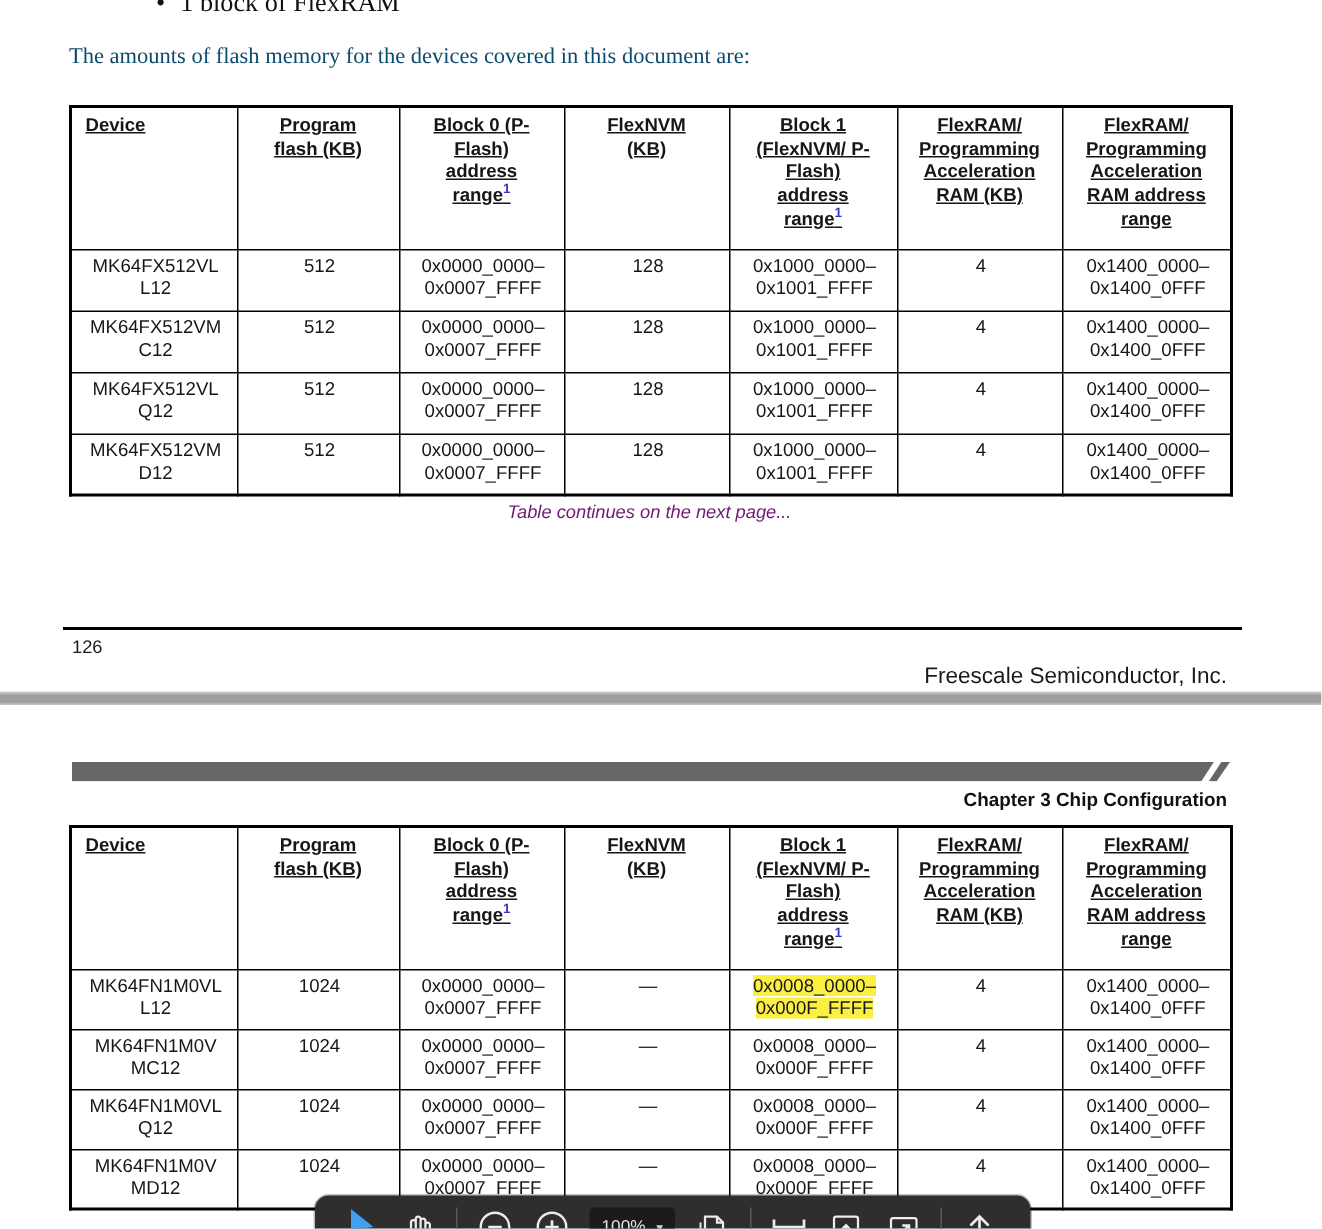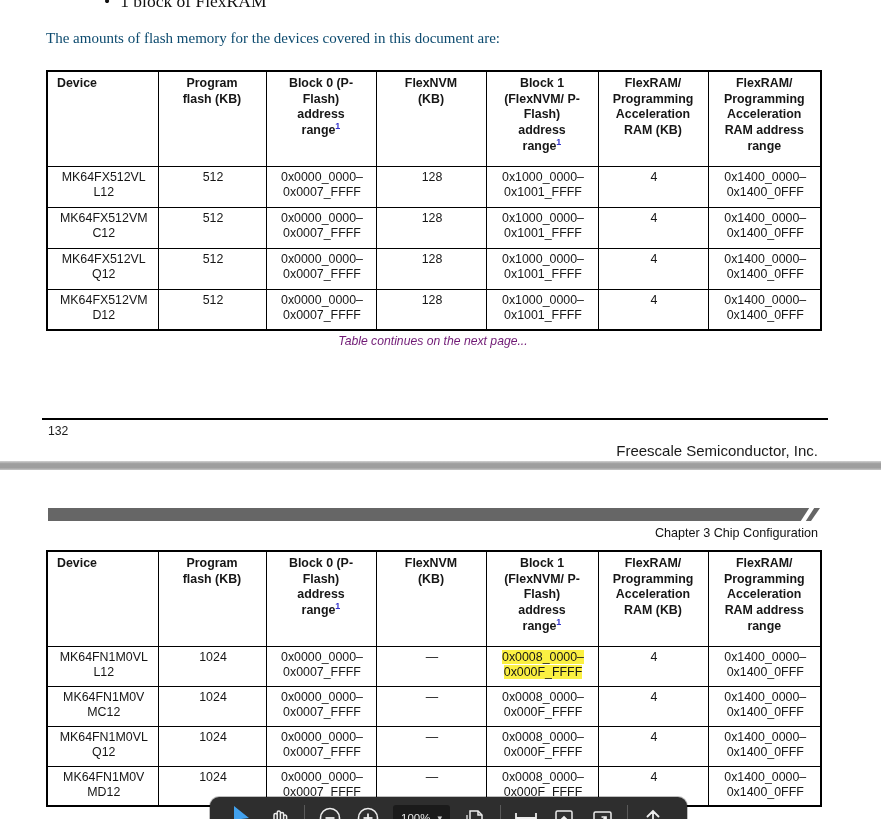--- a/index.html
+++ b/index.html
@@ -14,21 +14,21 @@
   .intro { position:absolute; left:46px; top:30px; font-family:"Liberation Serif", serif;
            font-size:15px; color:#0c4a6e; }
 
   
   .ftable { position:absolute; left:46px; width:774px; border-collapse:collapse;
             table-layout:fixed; font-size:12.4px; line-height:1.26; color:#161616; }
   .ftable.t1 { top:70px; }
   .ftable.t2 { top:550px; }
   .ftable th, .ftable td { border:1px solid #000; vertical-align:top; overflow:hidden; }
   .ftable { border:2px solid #000; }
-  .ftable th { font-weight:bold; text-align:center; padding:4px 3px 0 3px; height:95px; }
+  .ftable th { font-weight:bold; text-align:center; padding:4px 3px 0 3px; height:95px;text-decoration:underline; }
   .ftable th:first-child { text-align:left; padding-left:9px; }
   .ftable td { padding:3px 4px 0 6px; text-align:center; }
   .ftable.t1 td { height:41px; }
   .ftable.t2 td { height:40px; }
   sup.fn { color:#3333cc; font-size:9px; font-weight:bold; vertical-align:super; line-height:0; }
   .hl { background:#fbf042; }
 
   .continues { position:absolute; left:46px; top:334px; width:774px; text-align:center;
                font-style:italic; font-size:12.2px; color:#701a75; }
 
@@ -42,21 +42,21 @@
   
   .page-sep { position:absolute; left:0; top:461px; width:881px; height:9px;
               background:linear-gradient(#d2d2d2, #9e9e9e 30%, #9e9e9e 75%, #c6c6c6); }
 
   
   .banner { position:absolute; left:48px; top:508px; width:772px; height:13px; }
   .banner .bar { position:absolute; left:0; top:0; width:100%; height:100%; background:#666;
                  clip-path:polygon(0 0, 100% 0, calc(100% - 9px) 100%, 0 100%); }
   .banner .slash { position:absolute; right:10px; top:-2px; width:5px; height:17px;
                    background:#fff; transform:skewX(-33deg); }
-  .chapter { position:absolute; right:63px; top:526px; font-weight:normal; font-size:12.6px; color:#111; }
+  .chapter { position:absolute; right:63px; top:526px; font-weight:bold; font-size:12.6px; color:#111; }
 
   
   .toolbar { position:absolute; left:210px; top:797px; width:477px; height:52px;
              background:#2e2e2e; border-radius:9px; display:flex; align-items:flex-start;
              padding:8px 16px 0 16px; gap:0; z-index:5;
              box-shadow:0 0 0 1px rgba(0,0,0,.25); }
   .tbtn { width:30px; height:30px; display:flex; align-items:flex-start; justify-content:center;
           cursor:pointer; flex:0 0 auto; }
   .tbtn svg { display:block; }
   .tdiv { width:1px; height:26px; background:#5a5a5a; margin:0 10px; flex:0 0 auto; }
@@ -134,21 +134,21 @@
           <td><span>0x1000_0000–</span><br><span>0x1001_FFFF</span></td>
           <td><span>4</span></td>
           <td><span>0x1400_0000–</span><br><span>0x1400_0FFF</span></td>
         </tr>
       </tbody>
     </table>
 
   <div class="continues">Table continues on the next page...</div>
 
   <div class="footer-rule"></div>
-  <div class="page-num">132</div>
+  <div class="page-num">126</div>
   <div class="publisher">Freescale Semiconductor, Inc.</div>
 
   <div class="page-sep"></div>
 
   <div class="banner">
     <div class="bar"></div>
     <div class="slash"></div>
   </div>
   <div class="chapter">Chapter 3 Chip Configuration</div>
 

